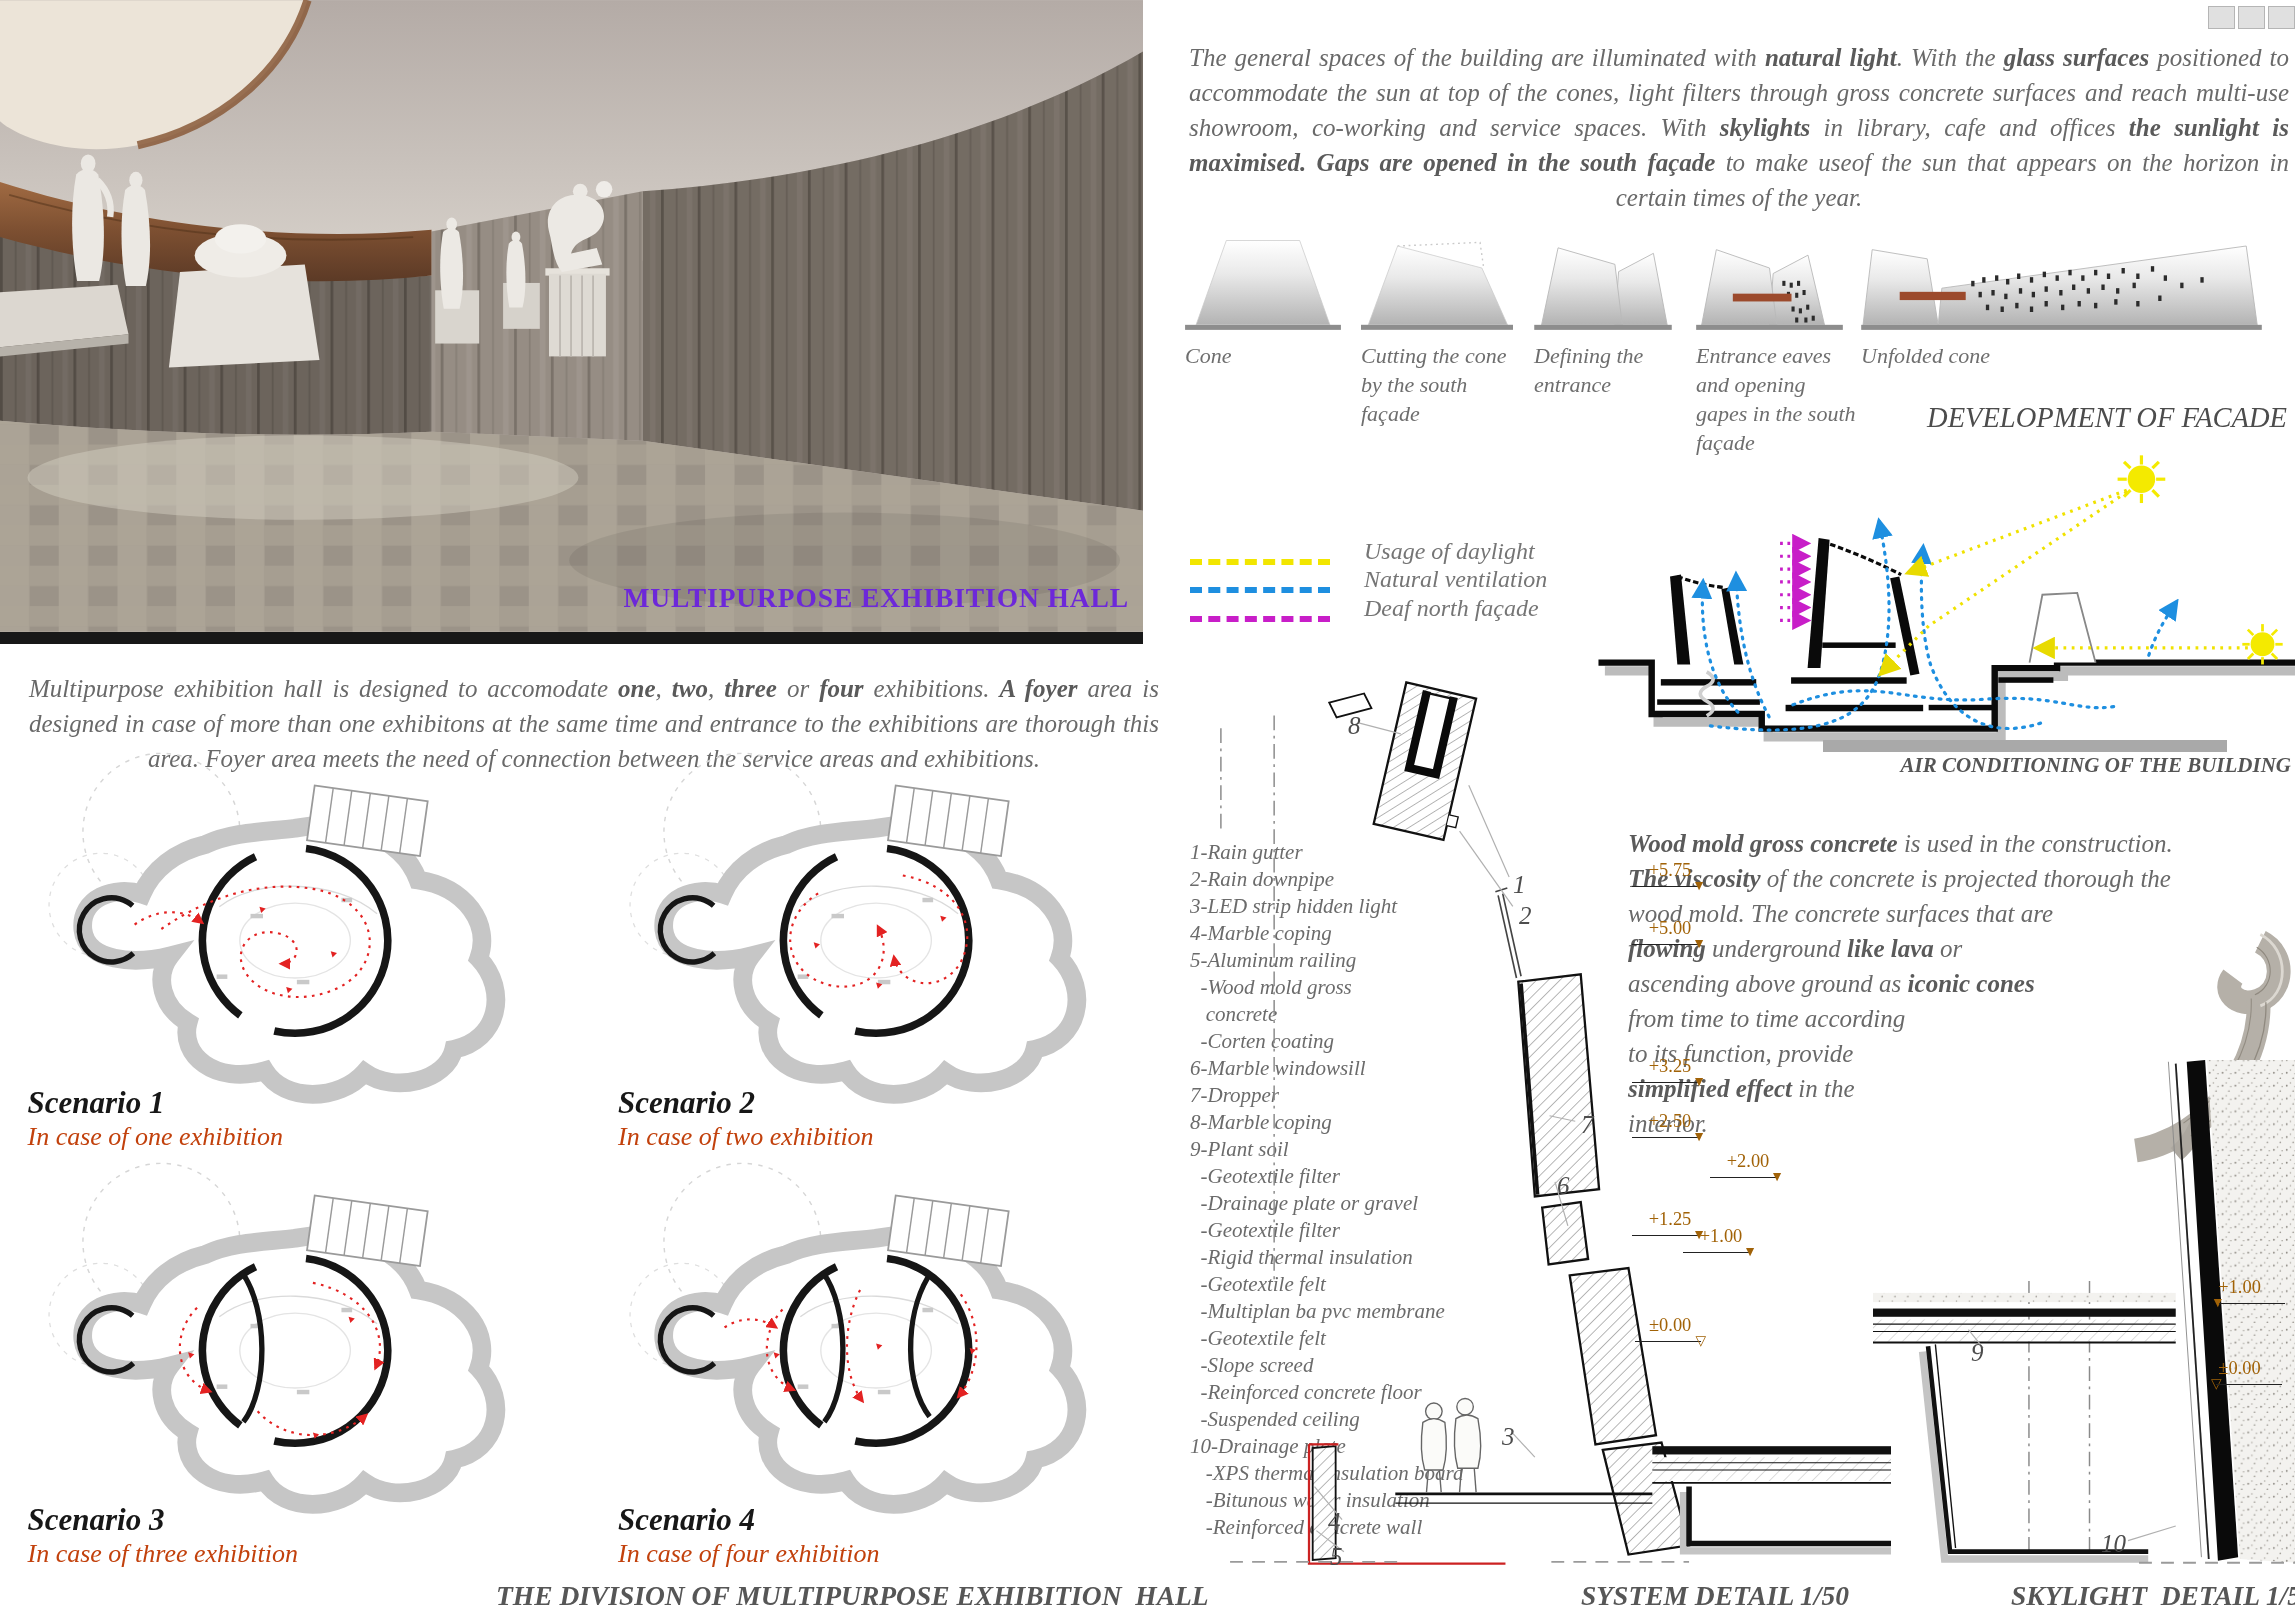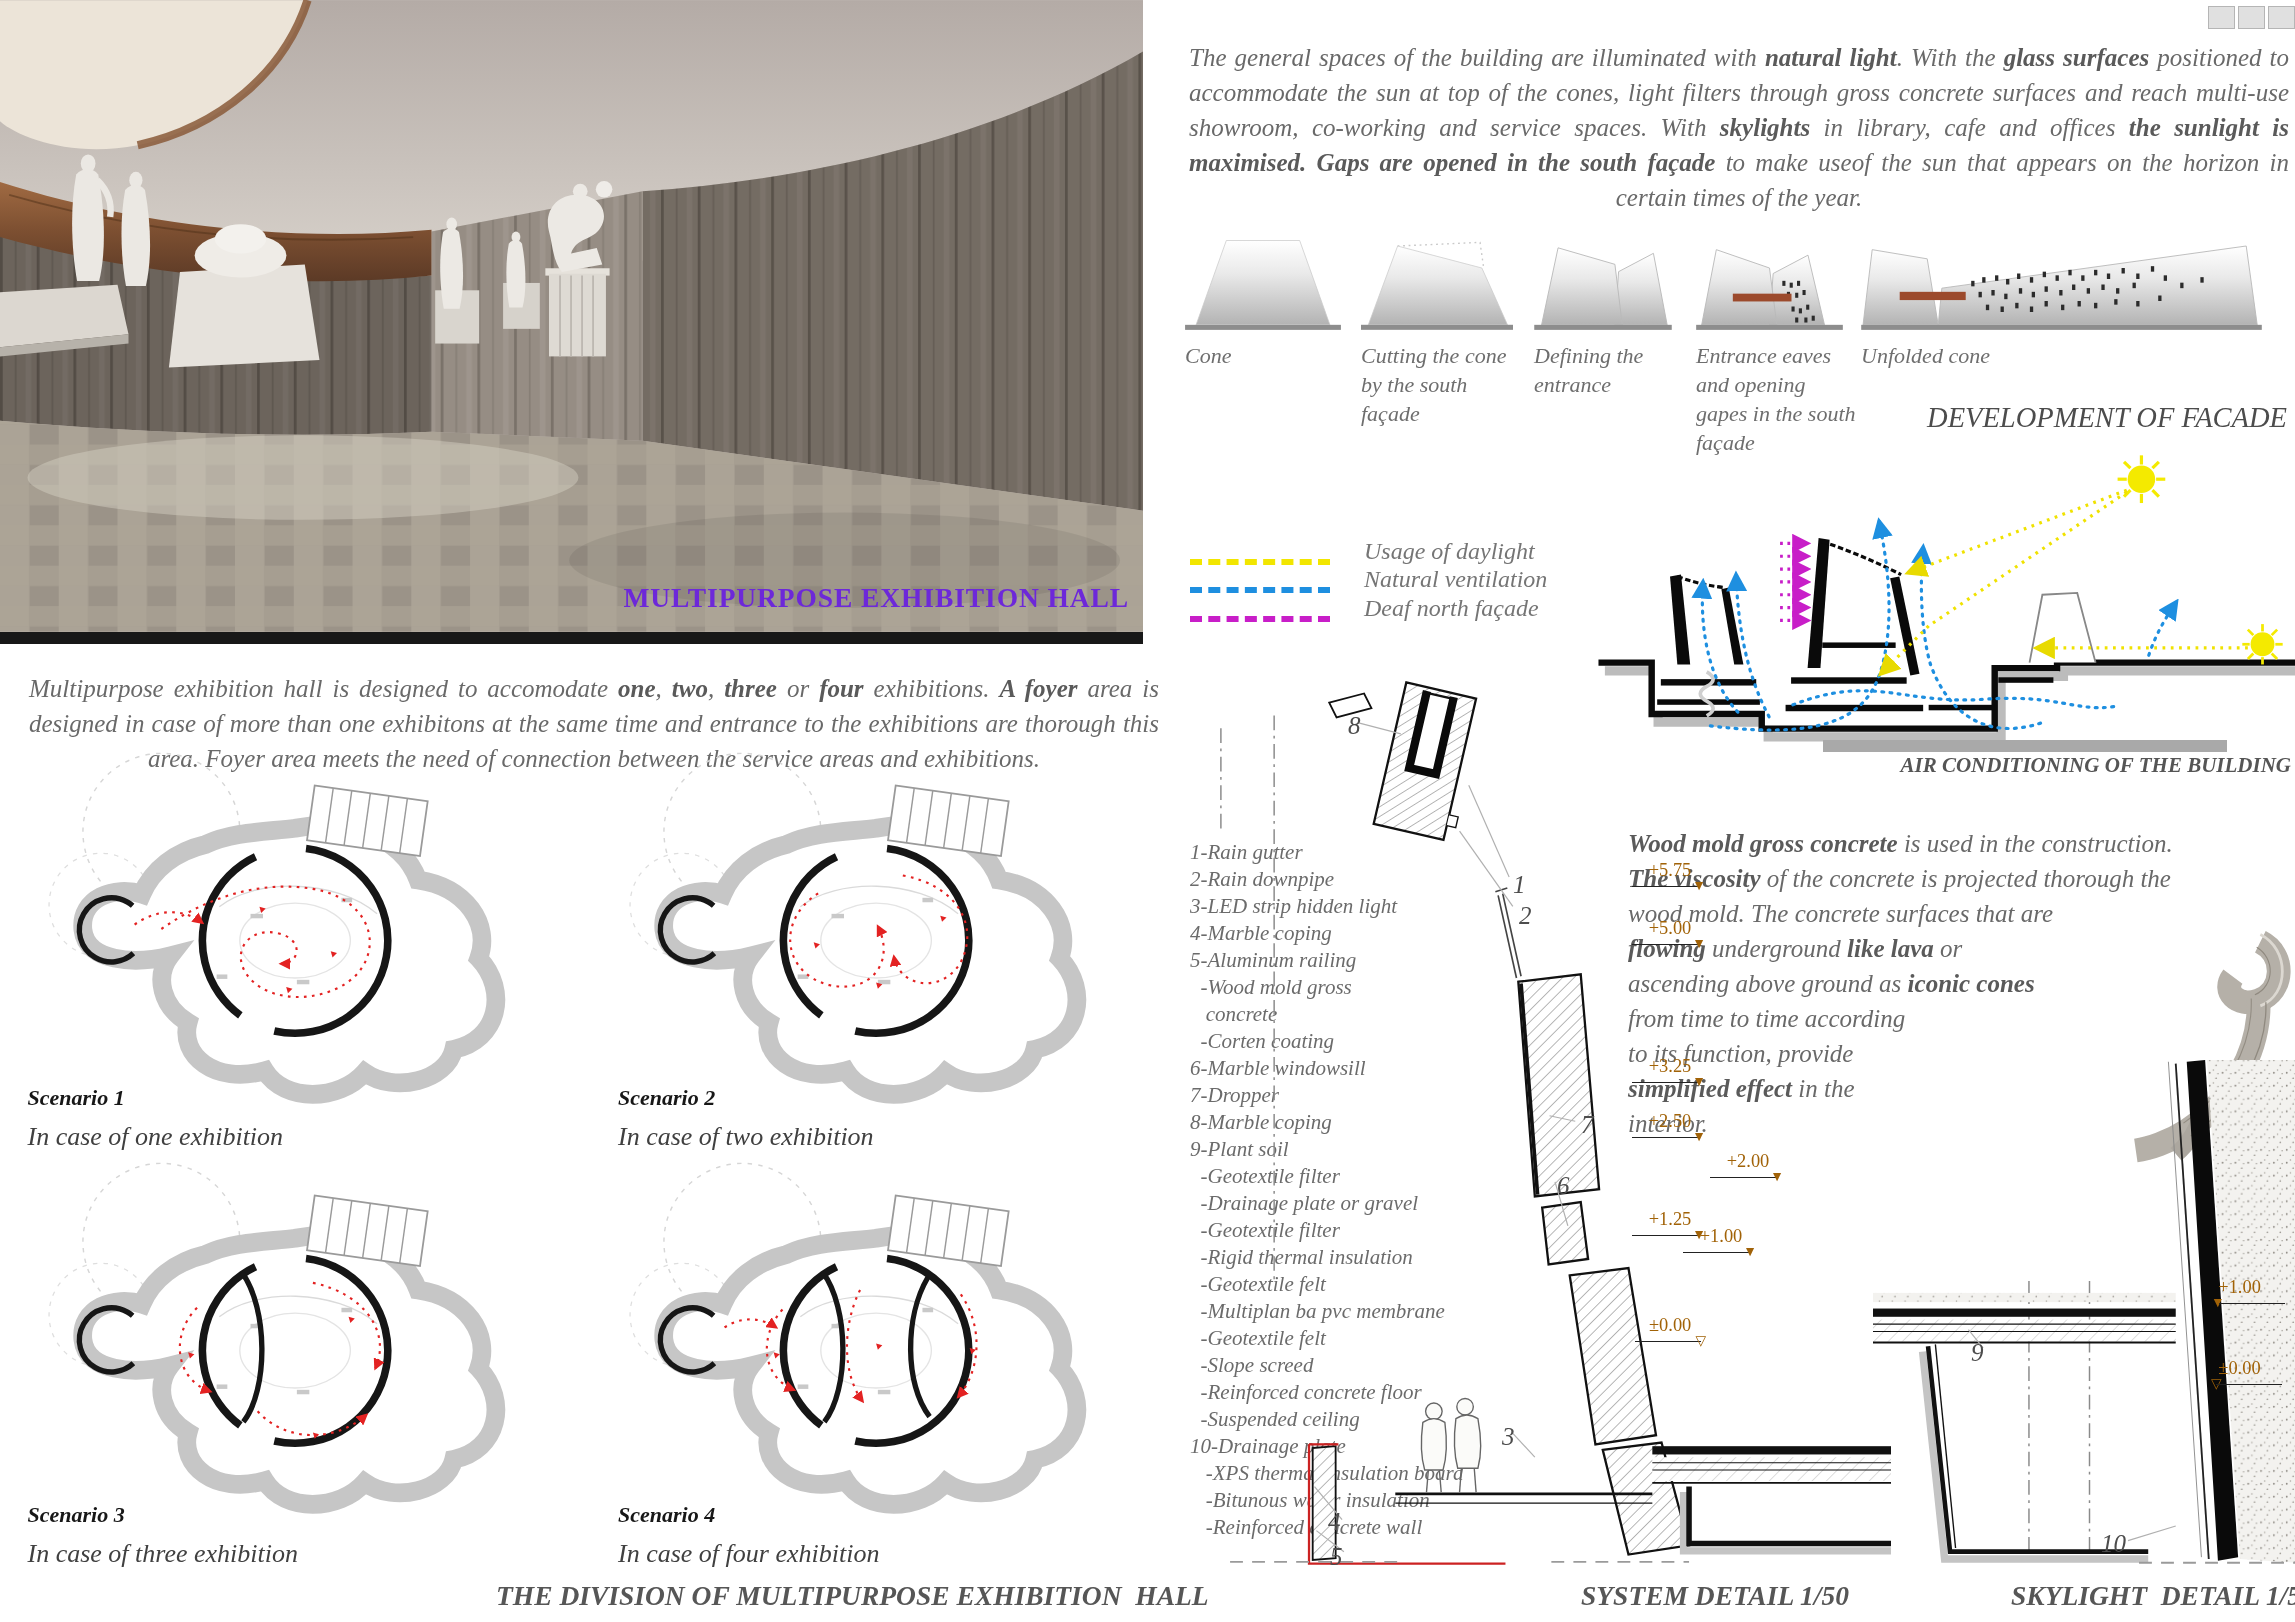--- a/index.html
+++ b/index.html
@@ -39,22 +39,22 @@
   .sw-b{border-color:#1e8fe0;}
   .sw-m{border-color:#c81ec8;}
   .llab{font-style:italic;font-size:24px;color:#757575;}
   
   #aircon{left:1598px;top:437px;width:698px;height:310px;}
   #aircon-bar{left:1823px;top:740px;width:404px;height:12px;background:#a9a9a9;}
   #aircon-title{left:1823px;top:753px;width:468px;text-align:right;font-style:italic;font-weight:bold;
     font-size:21px;color:#555;}
   
   .plan{position:absolute;width:568px;height:312px;}
-  .sc-t{position:absolute;font-style:italic;font-weight:bold;font-size:22px;color:#171717;}
-  .sc-s{position:absolute;font-style:italic;font-size:26px;color:#404040;}
+  .sc-t{position:absolute;font-style:italic;font-weight:bold;font-size:31px;color:#171717;}
+  .sc-s{position:absolute;font-style:italic;font-size:26px;color:#c2410c;}
   #footer-title{left:496px;top:1580px;width:670px;text-align:center;font-style:italic;font-weight:bold;
     font-size:27.5px;color:#565656;white-space:pre;}
   
   #materials{left:1190px;top:839px;width:294px;font-style:italic;font-size:21px;line-height:27px;
     color:#6b6b6b;white-space:pre;}
   .co{position:absolute;font-style:italic;font-size:25px;color:#4d4d4d;}
   .elev{position:absolute;width:88px;font-family:Liberation Serif, serif;font-size:18.4px;
     line-height:19px;color:#a16207;text-align:right;}
   .elbl{display:block;padding-right:14.7px;}
   .etick{display:flex;justify-content:flex-end;align-items:center;height:12px;}

